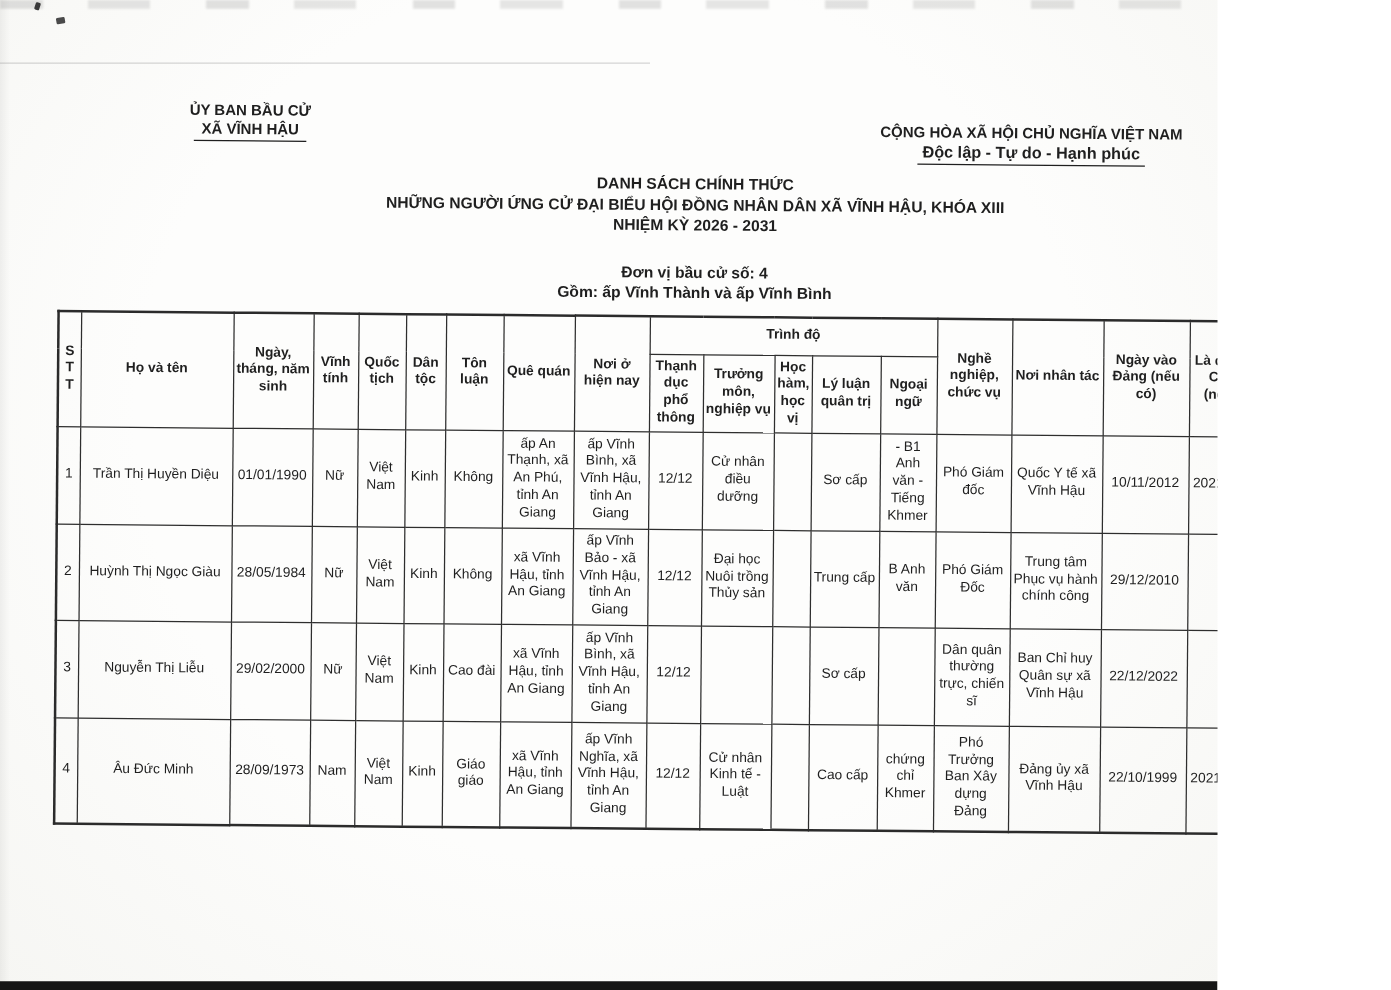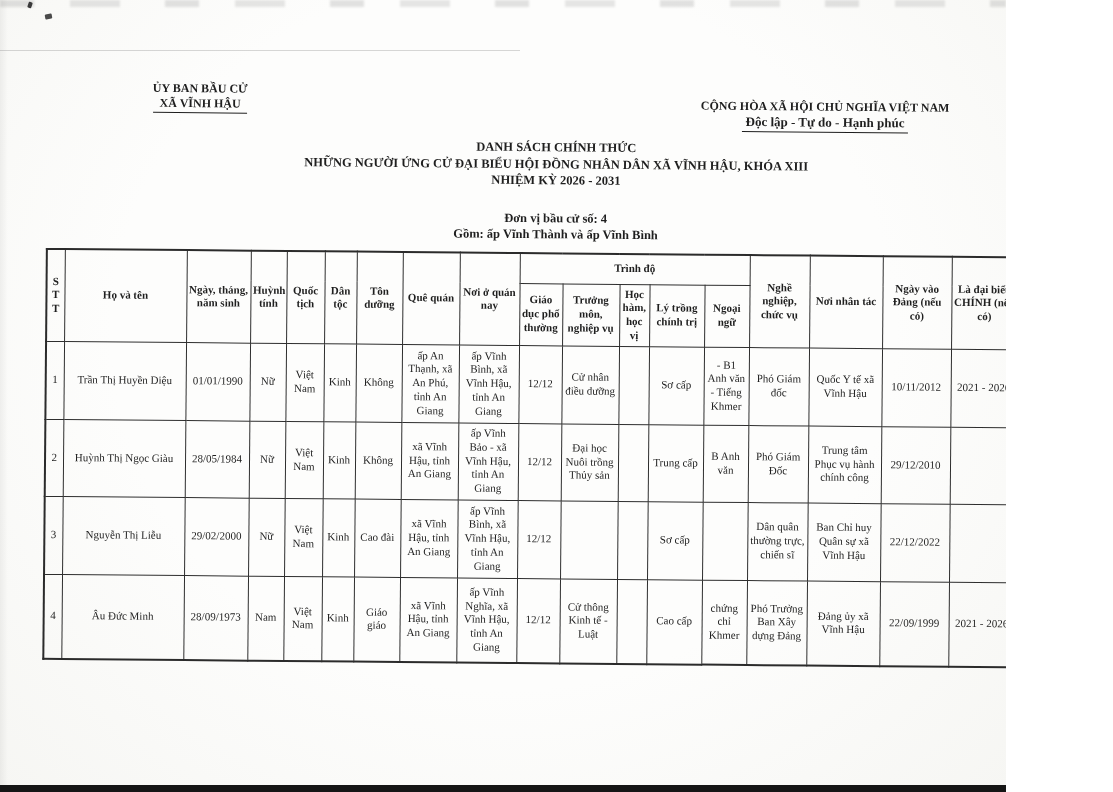--- a/index.html
+++ b/index.html
@@ -1,23 +1,22 @@
 <!DOCTYPE html>
 <html><head>
 <meta charset="utf-8">
 <style>
   html,body{margin:0;padding:0;}
   .page{
     position:relative;
     width:974px;height:792px;
     background:radial-gradient(ellipse at 50% 42%, #fdfdfc 55%, #f6f6f3 100%);
     overflow:hidden;
-    font-family:Liberation Serif, serif;
+    font-family:Liberation Sans, sans-serif;
     color:#1f1f1f;
-    padding-left:32px;
   }
   
   .top-smudge{
     position:absolute;top:0;left:0;width:100%;height:7px;
     background:repeating-linear-gradient(90deg,
       rgba(130,130,130,0.22) 0 34px, rgba(255,255,255,0) 34px 70px,
       rgba(110,110,110,0.16) 70px 120px, rgba(255,255,255,0) 120px 165px);
     filter:blur(1px);
   }
   .left-shade{position:absolute;top:0;left:0;width:8px;height:100%;
@@ -120,38 +119,38 @@
         <col style="width:73px">
           <col style="width:69px">
           <col style="width:66px">
         <col style="width:47px">
       </colgroup>
       <thead>
         <tr class="hrow-a">
           <th rowspan="2" class="c-stt">STT</th>
           <th rowspan="2">Họ và tên</th>
           <th rowspan="2">Ngày, tháng, năm sinh</th>
-          <th rowspan="2">Huỳnh tính</th>
+          <th rowspan="2">Vĩnh tính</th>
           <th rowspan="2">Quốc tịch</th>
           <th rowspan="2">Dân tộc</th>
-          <th rowspan="2">Tôn dưỡng</th>
+          <th rowspan="2">Tôn luận</th>
           <th rowspan="2">Quê quán</th>
-          <th rowspan="2">Nơi ở quán nay</th>
+          <th rowspan="2">Nơi ở hiện nay</th>
           <th colspan="5">Trình độ</th>
           <th rowspan="2">Nghề nghiệp, chức vụ</th>
           <th rowspan="2">Nơi nhân tác</th>
           <th rowspan="2">Ngày vào Đảng (nếu có)</th>
           <th rowspan="2">Là đại biểu CHÍNH (nếu có)</th>
           <th rowspan="2">Ghi chú</th>
         </tr>
         <tr class="hrow-b">
-          <th>Giáo dục phổ thường</th>
+          <th>Thạnh dục phổ thông</th>
           <th>Trưởng môn, nghiệp vụ</th>
           <th>Học hàm, học vị</th>
-          <th>Lý trồng chính trị</th>
+          <th>Lý luận quân trị</th>
           <th>Ngoại ngữ</th>
         </tr>
       </thead>
       <tbody>
           <tr>
             <td>1</td>
             <td class="name-cell">Trần Thị Huyền Diệu</td>
             <td>01/01/1990</td>
             <td>Nữ</td>
             <td>Việt Nam</td>
@@ -216,27 +215,27 @@
             <td>4</td>
             <td class="name-cell">Âu Đức Minh</td>
             <td>28/09/1973</td>
             <td>Nam</td>
             <td>Việt Nam</td>
             <td>Kinh</td>
             <td>Giáo giáo</td>
             <td>xã Vĩnh Hậu, tỉnh An Giang</td>
             <td>ấp Vĩnh Nghĩa, xã Vĩnh Hậu, tỉnh An Giang</td>
             <td>12/12</td>
-            <td>Cử thông Kinh tế - Luật</td>
+            <td>Cử nhân Kinh tế - Luật</td>
             <td></td>
             <td>Cao cấp</td>
             <td>chứng chỉ Khmer</td>
             <td>Phó Trưởng Ban Xây dựng Đảng</td>
             <td>Đảng ủy xã Vĩnh Hậu</td>
-            <td>22/09/1999</td>
+            <td>22/10/1999</td>
             <td>2021 - 2026</td>
             <td></td>
           </tr>
         </tbody>
     </table>
 
   </div>
 
   <div class="bottom-bar"></div>
 </div>

